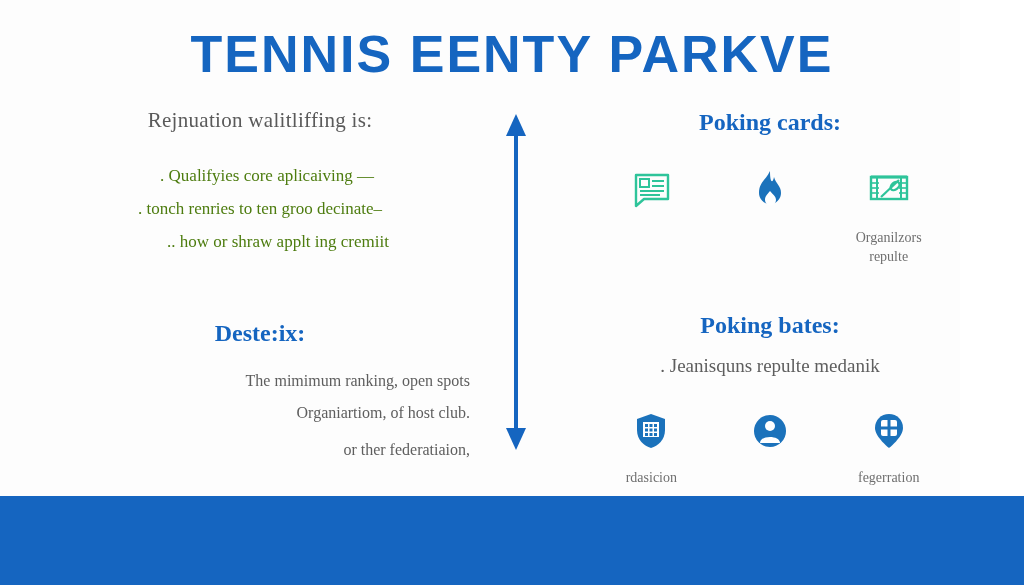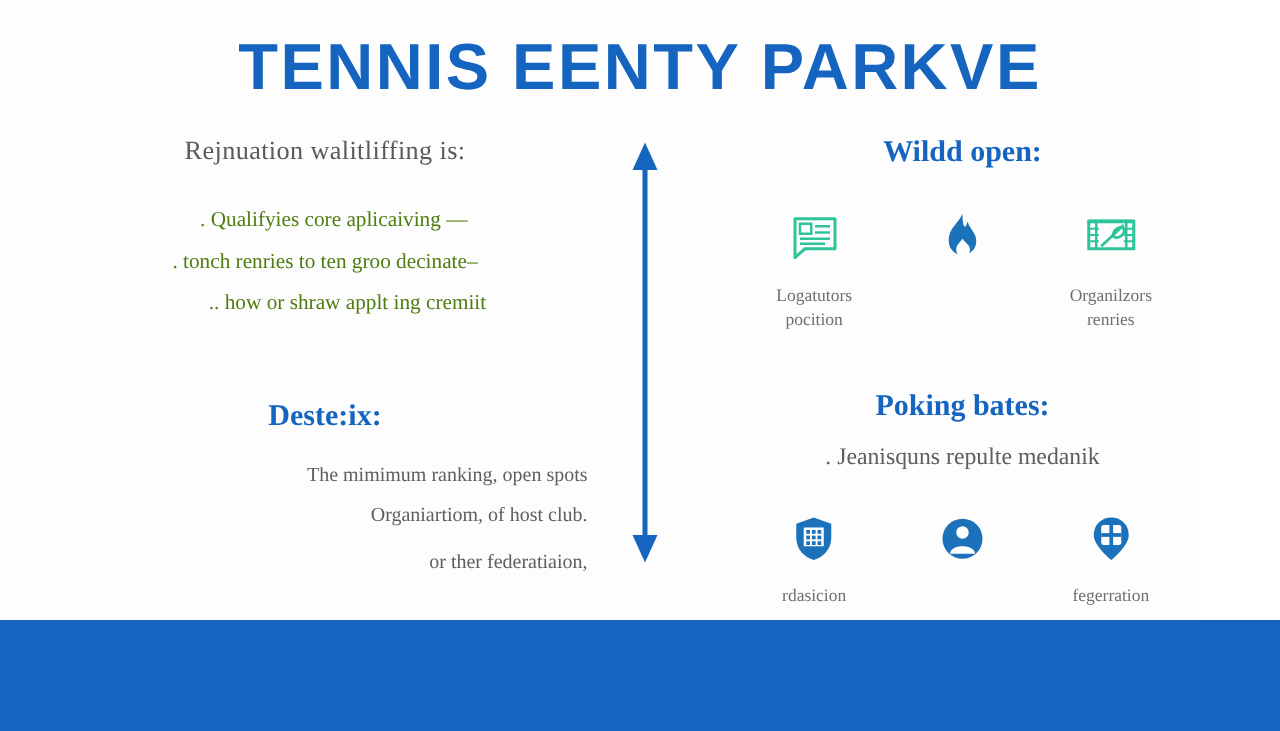--- a/index.html
+++ b/index.html
@@ -194,37 +194,35 @@
           <p>Organiartiom, of host club.</p>
           <p>or ther federatiaion,</p>
         </div>
       </div>
 
     </div>
 
     <div class="col col-right">
 
       <div>
-        <h2 class="sec-head">Wildd open:</h2>
+        <h2 class="sec-head">Poking cards:</h2>
 
         <div class="icon-row">
 
           <div class="icon-cell">
             <div class="icon-glyph">
               <svg width="42" height="40" viewBox="0 0 42 40" aria-hidden="true">
                 <path d="M6 4 H38 V28 H14 L6 35 Z" fill="none" stroke="#2ec49a" stroke-width="2.4" stroke-linejoin="round"></path>
                 <rect x="10" y="8" width="9" height="8" fill="none" stroke="#2ec49a" stroke-width="2"></rect>
                 <line x1="22" y1="10" x2="34" y2="10" stroke="#2ec49a" stroke-width="2"></line>
                 <line x1="22" y1="15" x2="34" y2="15" stroke="#2ec49a" stroke-width="2"></line>
                 <line x1="10" y1="20" x2="34" y2="20" stroke="#2ec49a" stroke-width="2"></line>
                 <line x1="10" y1="24" x2="30" y2="24" stroke="#2ec49a" stroke-width="2"></line>
               </svg>
             </div>
-            <div class="icon-label">Logatutors
-pocition</div>
           </div>
 
           <div class="icon-cell">
             <div class="icon-glyph">
               <svg width="34" height="42" viewBox="0 0 34 42" aria-hidden="true">
                 <path d="M17 1 C13 10 6 12 6 23 a11 11 0 0 0 22 0 C28 16 23 14 21 7 C20 13 17 14 17 1 Z" fill="#1b72bb"></path>
                 <path d="M17 21 c-3 4 -5 5 -5 9 a5.5 5.5 0 0 0 11 0 c0 -4 -3 -5 -6 -9 Z" fill="#ffffff"></path>
               </svg>
             </div>
             <div class="icon-label empty"></div>
@@ -241,21 +239,21 @@
                 <line x1="4" y1="17" x2="12" y2="17" stroke="#2ec49a" stroke-width="1.6"></line>
                 <line x1="4" y1="22" x2="12" y2="22" stroke="#2ec49a" stroke-width="1.6"></line>
                 <line x1="32" y1="12" x2="40" y2="12" stroke="#2ec49a" stroke-width="1.6"></line>
                 <line x1="32" y1="17" x2="40" y2="17" stroke="#2ec49a" stroke-width="1.6"></line>
                 <line x1="32" y1="22" x2="40" y2="22" stroke="#2ec49a" stroke-width="1.6"></line>
                 <line x1="14" y1="26" x2="32" y2="9" stroke="#2ec49a" stroke-width="2.2"></line>
                 <ellipse cx="28" cy="15" rx="5" ry="3.4" fill="none" stroke="#2ec49a" stroke-width="2.2" transform="rotate(-40 28 15)"></ellipse>
               </svg>
             </div>
             <div class="icon-label">Organilzors
-renries</div>
+repulte</div>
           </div>
 
         </div>
       </div>
 
       <div style="margin-top:44px;">
         <h2 class="sec-head">Poking bates:</h2>
         <div class="sub-note">. Jeanisquns repulte medanik</div>
 
         <div class="icon-row">

